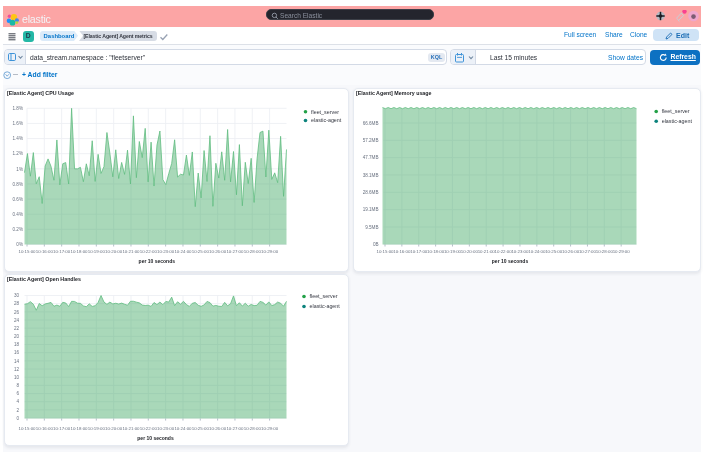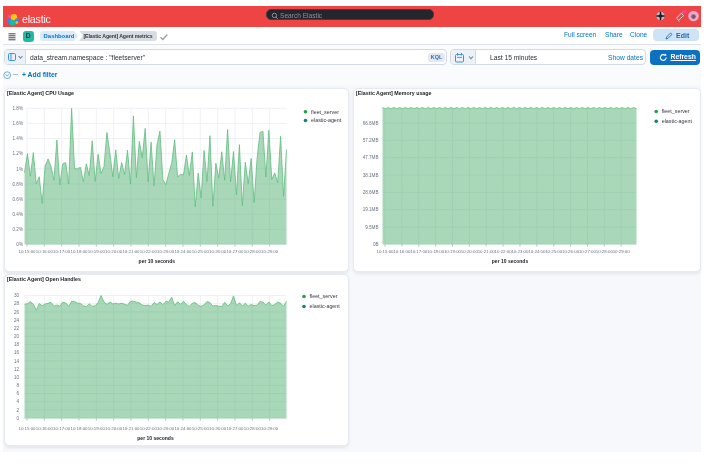--- a/index.html
+++ b/index.html
@@ -1,18 +1,18 @@
 <!DOCTYPE html>
 <html><head>
 <meta charset="utf-8">
 <style>
 * { margin:0; padding:0; box-sizing:border-box; }
 html,body { width:710px; height:470px; background:#fff; font-family:"Liberation Sans", sans-serif; overflow:hidden; }
 .abs { position:absolute; }
-#darkbar { left:3px; top:6px; width:698px; height:20.5px; background:#ef4444; }
+#darkbar { left:3px; top:6px; width:698px; height:20.5px; background:#fca5a5; }
 #crumbbar { left:3px; top:26.5px; width:698px; height:17.5px; background:#fff; }
 #querybar { left:3px; top:44px; width:698px; height:41px; background:#fafbfd; border-top:1px solid #dde1e8; }
 #dash { left:3px; top:85px; width:698px; height:367px; background:#f7f8fb; }
 .panel { position:absolute; background:#fff; border:1px solid #e6eaf1; border-radius:5px; box-shadow:0 1.5px 3px rgba(60,70,90,.09); }
 .blue { color:#0173c9; }
 </style>
 </head>
 <body>
 <div class="abs" id="darkbar">
 

